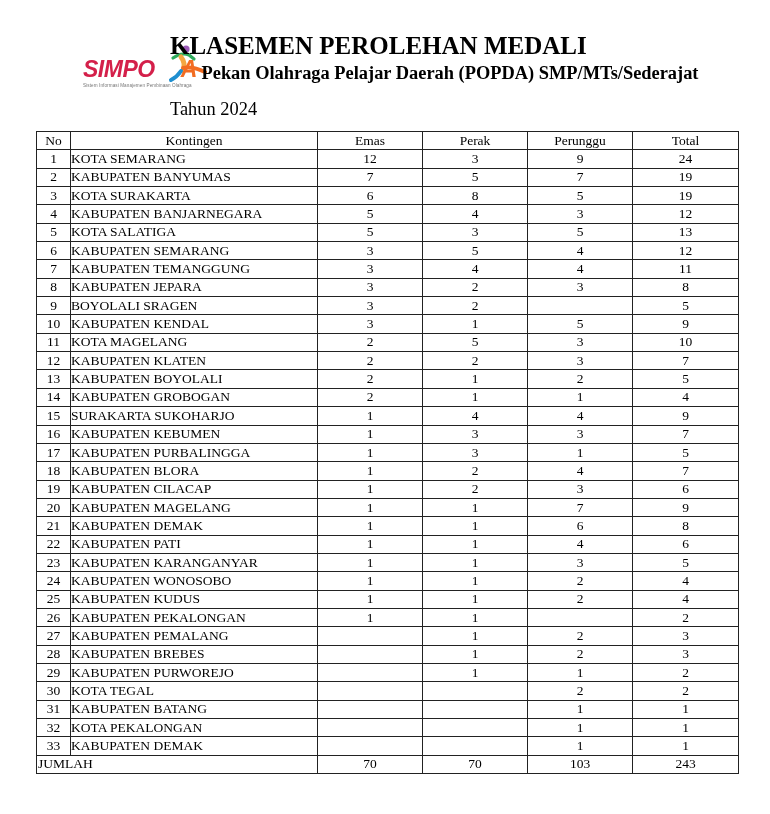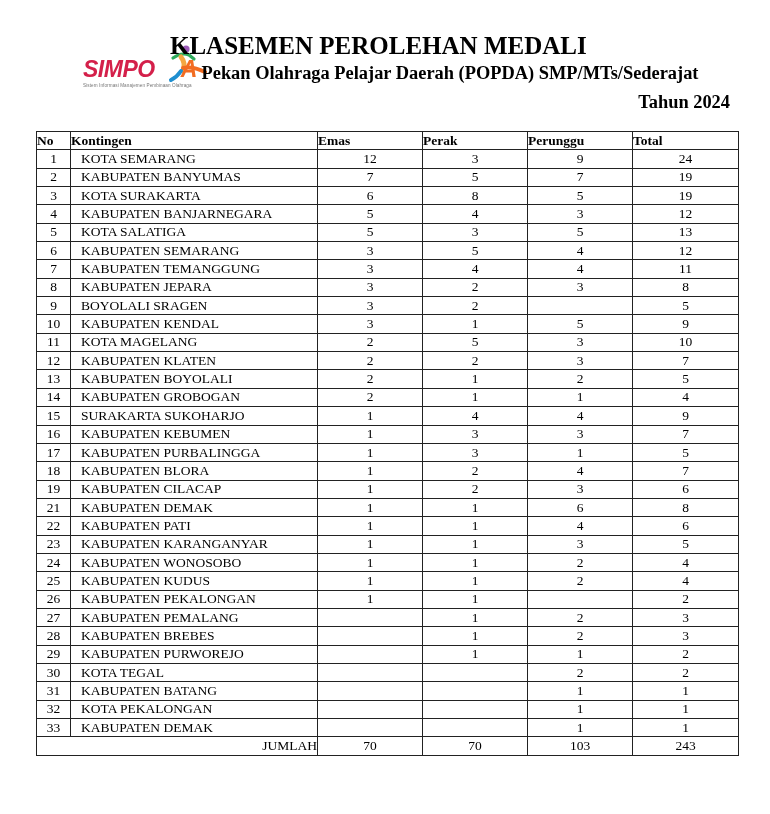--- a/index.html
+++ b/index.html
@@ -6,28 +6,28 @@
     body { width: 770px; height: 814px; position: relative; overflow: hidden; font-family: "Liberation Serif", serif; color: #000; }
 
     .logo { position: absolute; left: 36px; top: 42px; width: 130px; height: 50px; margin-left: 45px; }
     .logo-word { position: absolute; left: 2px; top: 14px; font-family: "Liberation Sans", sans-serif; font-weight: bold; font-style: italic; font-size: 23px; color: #d4204a; letter-spacing: -0.5px; }
     .logo-word .a { color: #f26c22; }
     .logo-figure { position: absolute; left: 78px; top: 2px; width: 50px; height: 40px; }
     .logo-tagline { position: absolute; left: 2px; top: 41px; font-family: "Liberation Sans", sans-serif; font-size: 4.6px; color: #777; white-space: nowrap; letter-spacing: 0.1px; }
 
     .title { position: absolute; left: 170px; top: 32px; width: 560px; font-weight: bold; font-size: 25px; line-height: 28px; }
     .subtitle { position: absolute; left: 170px; top: 62px; width: 560px; text-align: center; font-weight: bold; font-size: 18.4px; line-height: 22px; }
-    .year { position: absolute; left: 170px; top: 91px; width: 560px; text-align: right; font-weight: bold; font-size: 18.4px; line-height: 22px; }
+    .year { position: absolute; left: 170px; top: 98px; width: 560px; text-align: left; font-weight: normal; font-size: 18.4px; line-height: 22px; }
 
     table.medal { position: absolute; left: 36px; top: 131px; width: 702px; border-collapse: collapse; table-layout: fixed; font-size: 13.5px; }
     table.medal th, table.medal td { border: 1.3px solid #222; height: 17.35px; padding: 0; line-height: 16px; overflow: hidden; white-space: nowrap; }
-    table.medal th { font-weight: bold; text-align: left; }
+    table.medal th { font-weight: normal; text-align: center; }
     table.medal td { text-align: center; }
-    table.medal td.name { text-align: left; padding-left: 10px; }
-    table.medal td.jumlah-label { text-align: right; padding-left: 9px; }
+    table.medal td.name { text-align: left; padding-left: 0; }
+    table.medal td.jumlah-label { text-align: left; padding-left: 1px; }
     col.c-no { width: 34px; }
     col.c-name { width: 247px; }
     col.c-emas { width: 105px; }
     col.c-perak { width: 105px; }
     col.c-perunggu { width: 105px; }
     col.c-total { width: 106px; }
   </style>
 </head>
 <body>
 
@@ -213,20 +213,28 @@
       </tr>
       <tr>
         <td>19</td>
         <td class="name">KABUPATEN CILACAP</td>
         <td>1</td>
         <td>2</td>
         <td>3</td>
         <td>6</td>
       </tr>
       <tr>
+        <td>20</td>
+        <td class="name">KABUPATEN MAGELANG</td>
+        <td>1</td>
+        <td>1</td>
+        <td>7</td>
+        <td>9</td>
+      </tr>
+      <tr>
         <td>21</td>
         <td class="name">KABUPATEN DEMAK</td>
         <td>1</td>
         <td>1</td>
         <td>6</td>
         <td>8</td>
       </tr>
       <tr>
         <td>22</td>
         <td class="name">KABUPATEN PATI</td>

